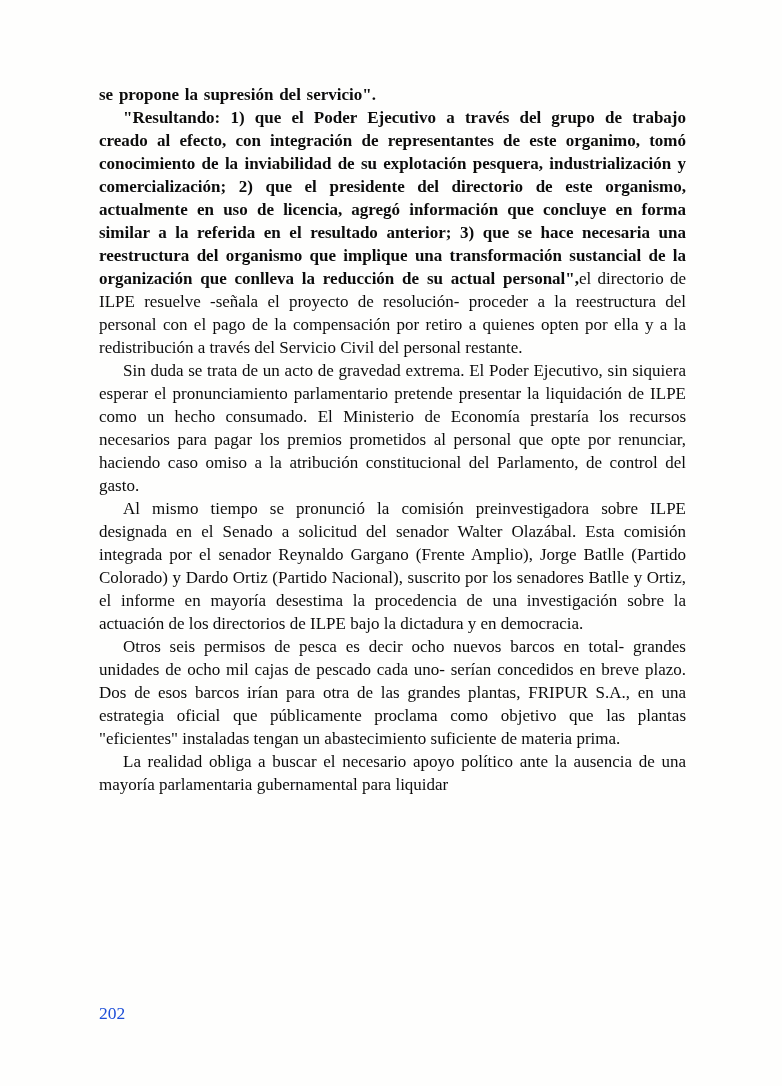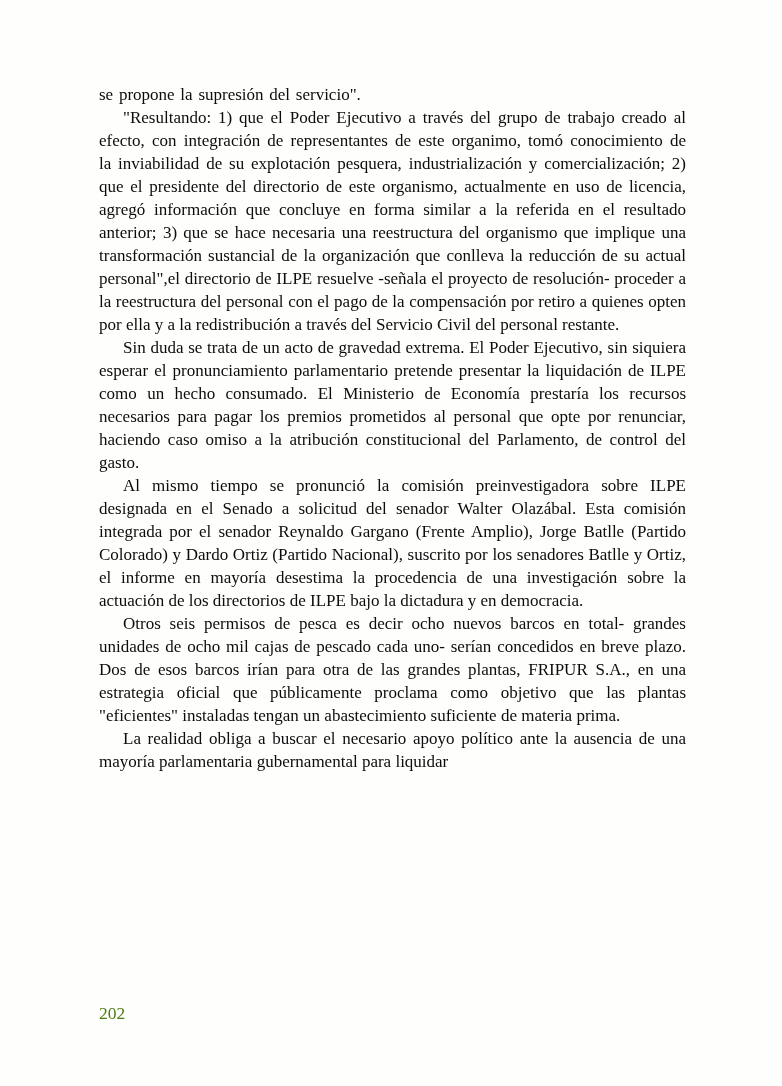--- a/index.html
+++ b/index.html
@@ -29,29 +29,29 @@
   .text-block p {
     margin: 0;
     padding: 0;
   }
   .text-block p.indent {
     text-indent: 24px;
   }
   .text-block p.space-before {
   }
   .bold {
-    font-weight: normal;
+    font-weight: bold;
     word-spacing: 1.5px;
   }
   .page-number {
     position: absolute;
     left: 99px;
     top: 1003px;
     font-size: 17.5px;
-    color: #4d7c0f;
+    color: #1d4ed8;
   }
 </style>
 </head>
 <body>
 
 <div class="page">
   <div class="text-block">
       <p><span class="bold">se propone la supresión del servicio".</span></p>
       <p class="indent"><span class="bold">"Resultando: 1) que el Poder Ejecutivo a través del grupo de trabajo creado al efecto, con integración de representantes de este organimo, tomó conocimiento de la inviabilidad de su explotación pesquera, industrialización y comercialización; 2) que el presidente del directorio de este organismo, actualmente en uso de licencia, agregó información que concluye en forma similar a la referida en el resultado anterior; 3) que se hace necesaria una reestructura del organismo que implique una transformación sustancial de la organización que conlleva la reducción de su actual personal",</span><span>el directorio de ILPE resuelve -señala el proyecto de resolución- proceder a la reestructura del personal con el pago de la compensación por retiro a quienes opten por ella y a la redistribución a través del Servicio Civil del personal restante.</span></p>
       <p class="indent"><span>Sin duda se trata de un acto de gravedad extrema. El Poder Ejecutivo, sin siquiera esperar el pronunciamiento parlamentario pretende presentar la liquidación de ILPE como un hecho consumado. El Ministerio de Economía prestaría los recursos necesarios para pagar los premios prometidos al personal que opte por renunciar, haciendo caso omiso a la atribución constitucional del Parlamento, de control del gasto.</span></p>

